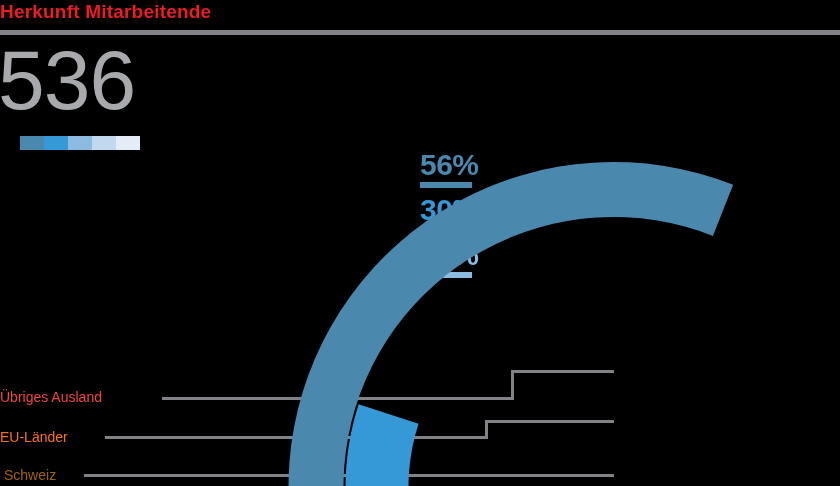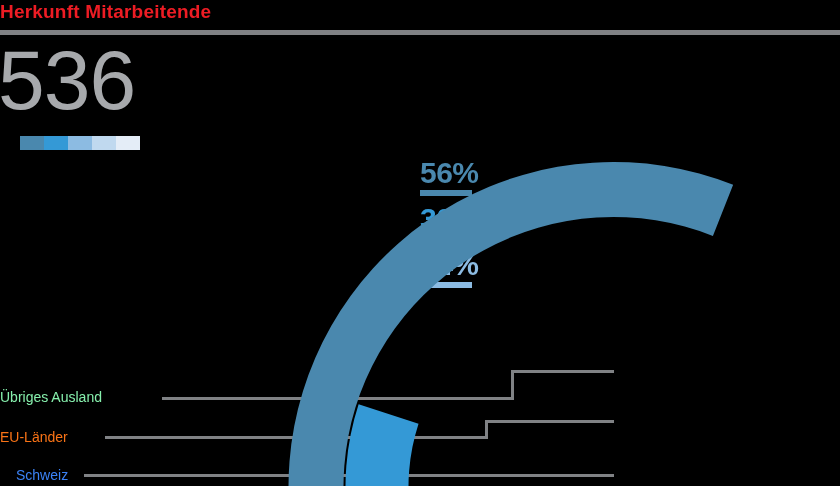--- a/index.html
+++ b/index.html
@@ -66,21 +66,20 @@
 
   
   #percent-stack {
     position: absolute;
     left: 420px;
     top: 150px;
     width: 110px;
   }
   .pct-item {
     margin-bottom: 7px;
-    margin-top: 8px;
   }
   .pct-value {
     font-size: 30px;
     font-weight: bold;
     line-height: 30px;
     letter-spacing: -0.5px;
   }
   .pct-rule {
     width: 52px;
     height: 6px;
@@ -133,31 +132,31 @@
     <div class="pct-item">
       <div class="pct-value" style="color: rgb(52, 153, 214);">30%</div>
       <div class="pct-rule" style="background: rgb(52, 153, 214);"></div>
     </div>
     <div class="pct-item">
       <div class="pct-value" style="color: rgb(140, 187, 226);">14%</div>
       <div class="pct-rule" style="background: rgb(140, 187, 226);"></div>
     </div>
   </div>
 
-  <div class="leader-label" style="left: 0px; top: 390px; color: #86efac;">Übriges Ausland</div>
+  <div class="leader-label" style="left: 0px; top: 390px; color: #ef4444;">Übriges Ausland</div>
   <div class="leader-line" style="left: 162px; top: 397px; width: 352px; height: 3px; background: rgb(128, 130, 133);"></div>
   <div class="leader-line" style="left: 511px; top: 370px; width: 3px; height: 30px; background: rgb(128, 130, 133);"></div>
   <div class="leader-line" style="left: 511px; top: 370px; width: 103px; height: 3px; background: rgb(128, 130, 133);"></div>
 
   <div class="leader-label" style="left: 0px; top: 430px; color: #f97316;">EU-Länder</div>
   <div class="leader-line" style="left: 105px; top: 436px; width: 383px; height: 3px; background: rgb(128, 130, 133);"></div>
   <div class="leader-line" style="left: 485px; top: 420px; width: 3px; height: 19px; background: rgb(128, 130, 133);"></div>
   <div class="leader-line" style="left: 485px; top: 420px; width: 129px; height: 3px; background: rgb(128, 130, 133);"></div>
 
-  <div class="leader-label" style="left: 16px; top: 468px; color: #3b82f6;">Schweiz</div>
+  <div class="leader-label" style="left: 4px; top: 468px; color: #a16207;">Schweiz</div>
   <div class="leader-line" style="left: 84px; top: 474px; width: 530px; height: 3px; background: rgb(128, 130, 133);"></div>
 
   <svg id="radial" width="840" height="486" viewBox="0 0 840 486">
     <g>
       <path id="arc-outer" d="M 613.5 812 A 325 325 0 1 1 733.1404796225205 184.82264208631835 L 712.8936292248632 235.96034881017218 A 270 270 0 1 0 613.5 757 Z" fill="#4a88ae"></path>
     </g>
     <g>
       <path id="arc-middle" d="M 613.5 755 A 268 268 0 0 1 358.6168536328988 404.1834455075141 L 418.53341415949353 423.6515161531358 A 205 205 0 0 0 613.5 692 Z" fill="#3499d6"></path>
     </g>
     <g>

